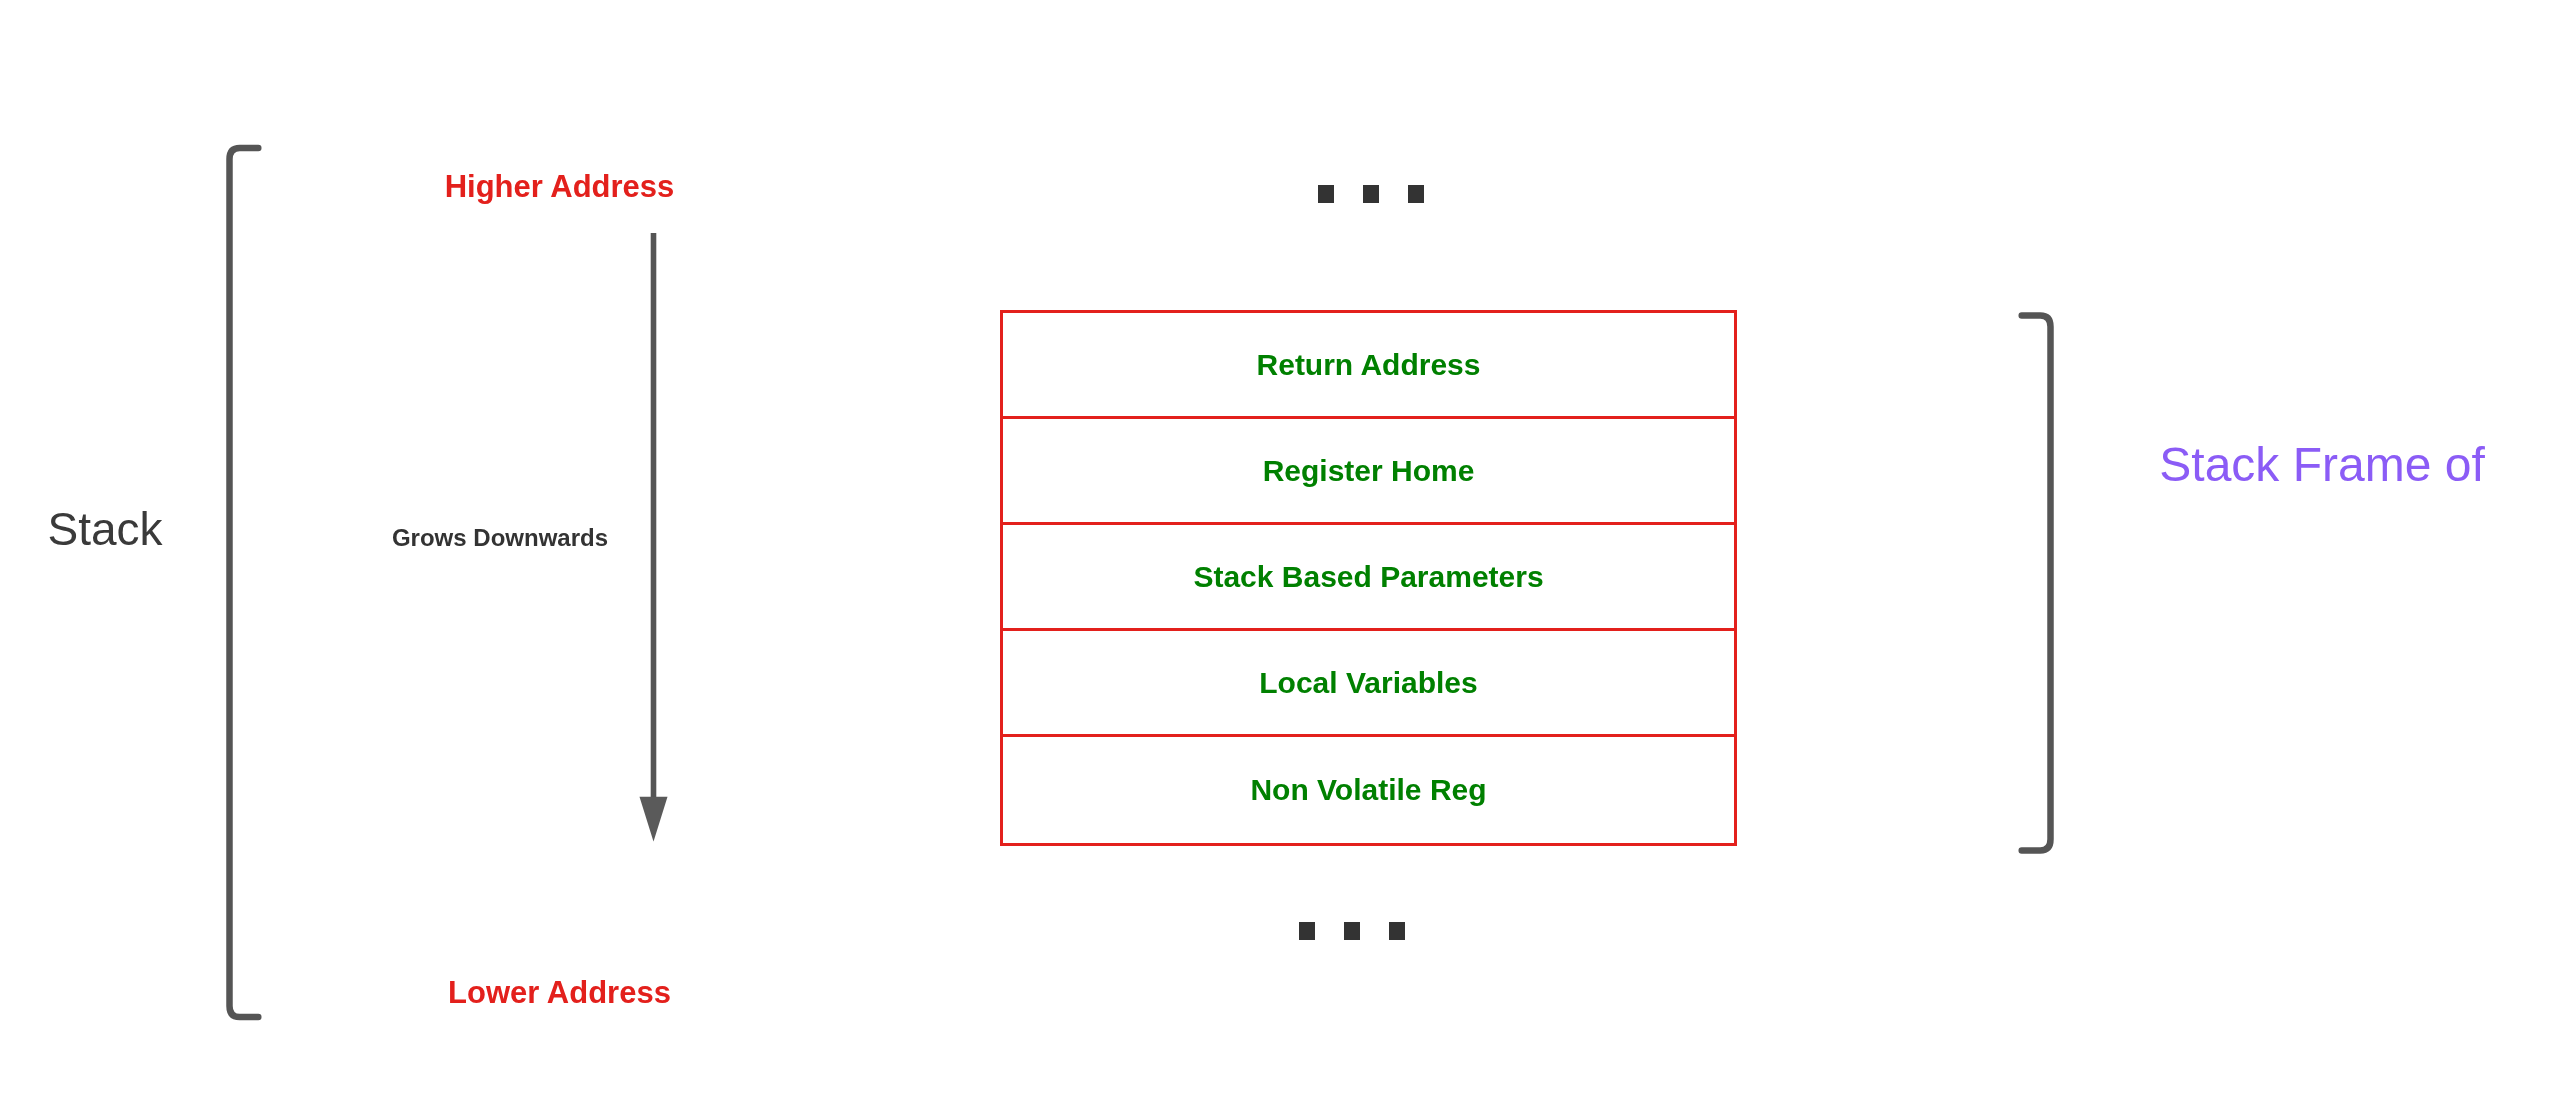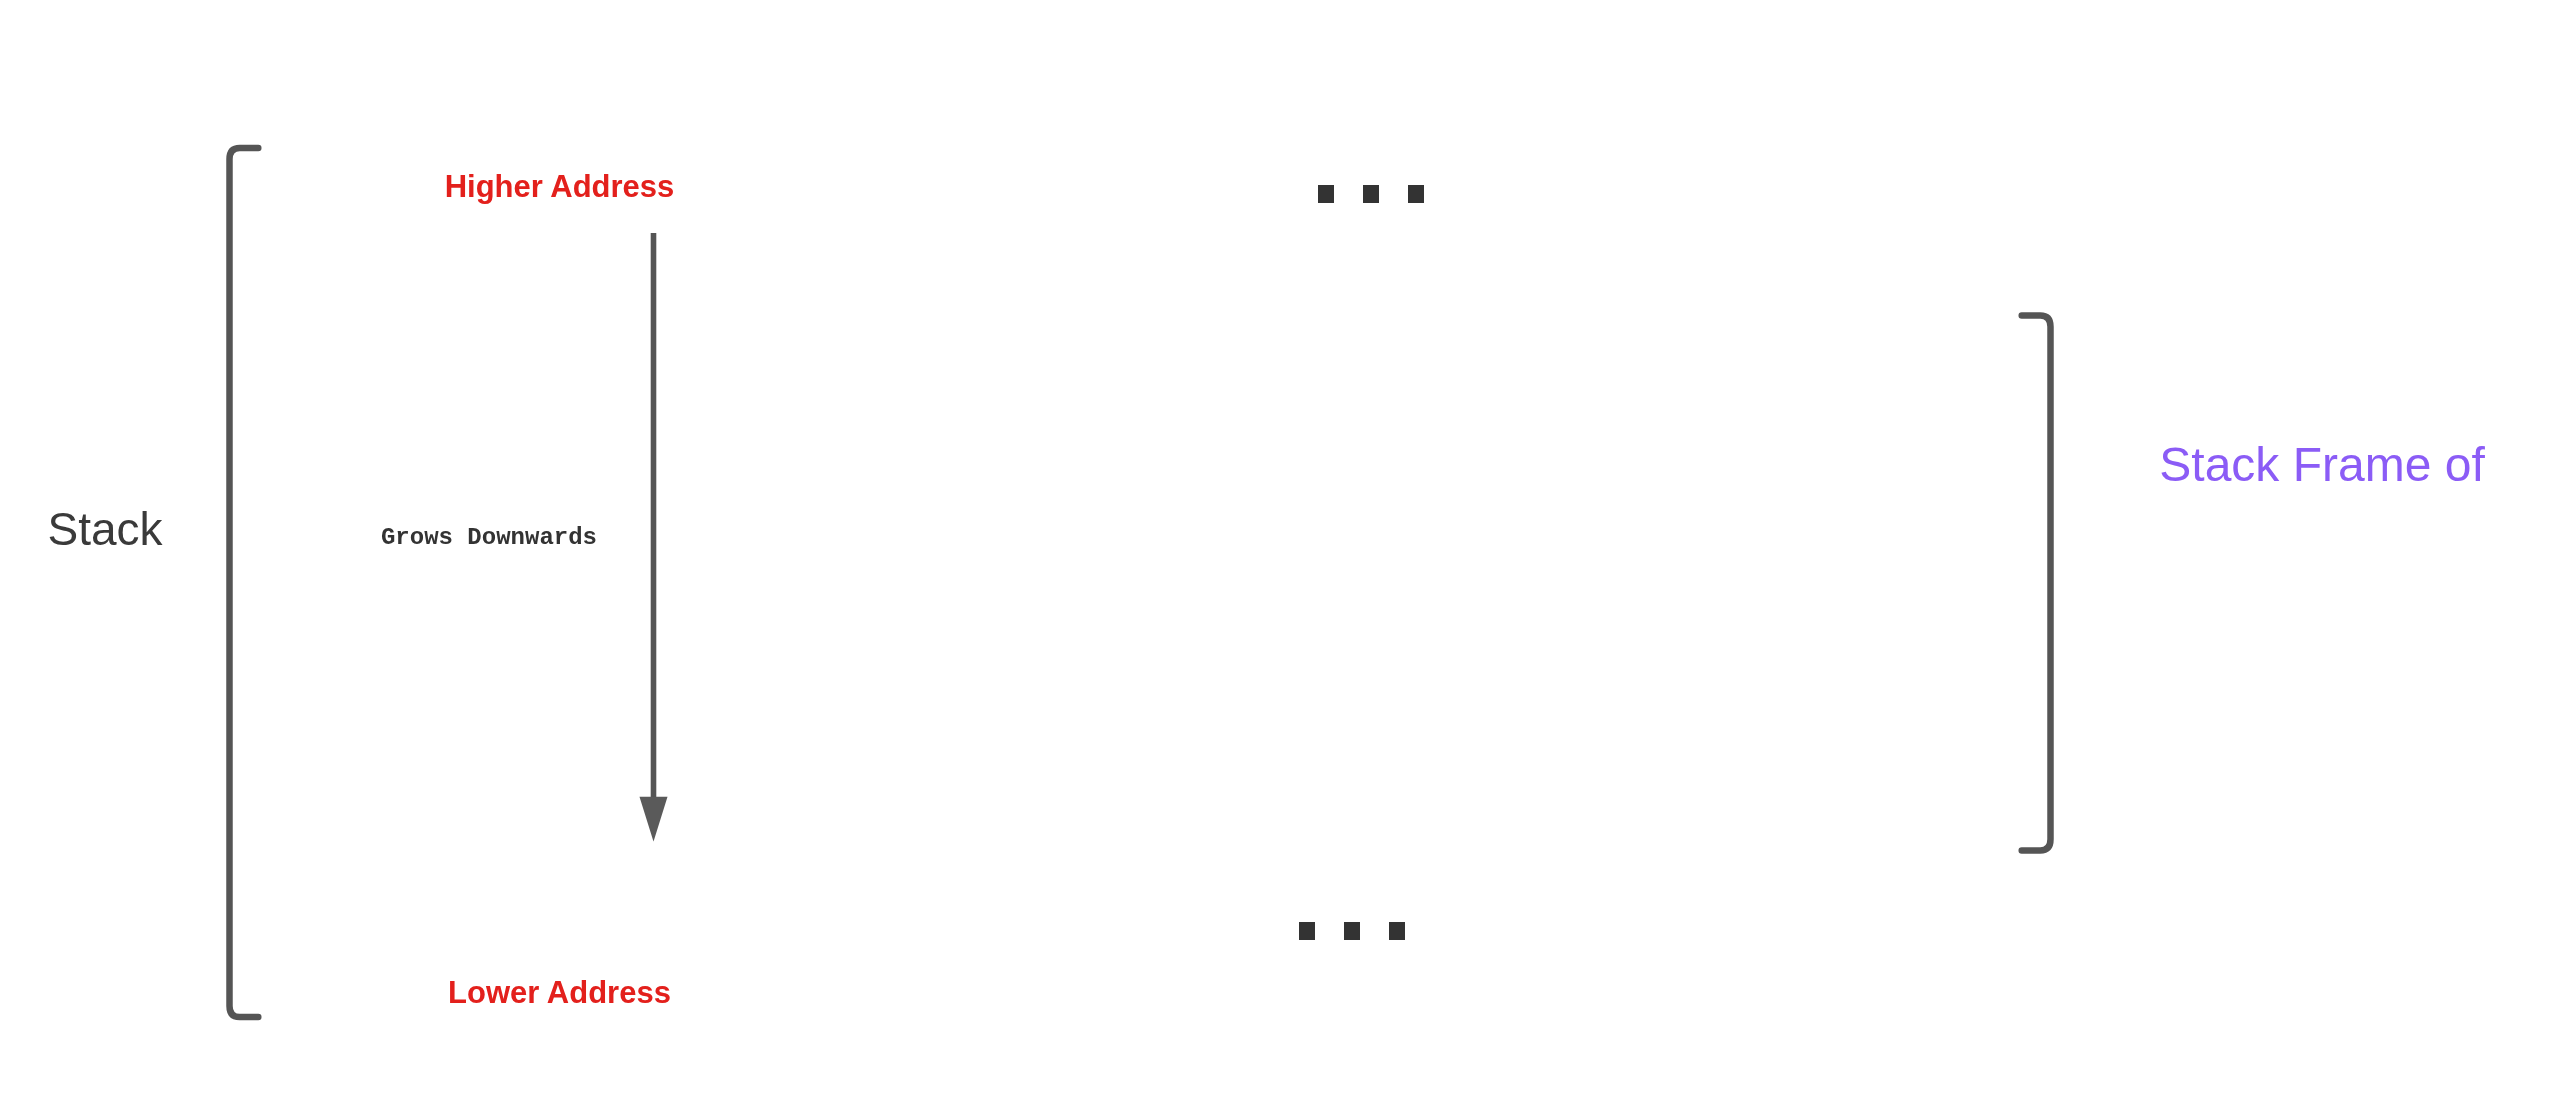--- a/index.html
+++ b/index.html
@@ -69,28 +69,28 @@
 
   
   #arrow-svg {
     position: absolute;
     left: 616px;
     top: 233px;
     overflow: visible;
   }
   #grows-downwards {
     position: absolute;
-    left: 280px;
+    left: 291px;
     top: 524px;
     width: 317px;
     text-align: right;
     font-size: 24px;
     font-weight: bold;
     color: #333333;
-    font-family: Liberation Mono, monospace;
+    font-family: Liberation Sans, sans-serif;
     white-space: nowrap;
   }
 
   
   .ellipsis {
     position: absolute;
     display: flex;
     gap: 29px;
   }
   .ellipsis .dot {
@@ -171,20 +171,37 @@
   <div id="grows-downwards">Grows Downwards</div>
 
   <div id="lower-address" class="addr-label">Lower Address</div>
 
   <div id="ellipsis-top" class="ellipsis">
     <span class="dot"></span>
     <span class="dot"></span>
     <span class="dot"></span>
   </div>
 
+  <div id="frame-boxes">
+    <div class="frame-row">
+      <span class="row-label">Return Address</span>
+    </div>
+    <div class="frame-row">
+      <span class="row-label">Register Home</span>
+    </div>
+    <div class="frame-row">
+      <span class="row-label">Stack Based Parameters</span>
+    </div>
+    <div class="frame-row">
+      <span class="row-label">Local Variables</span>
+    </div>
+    <div class="frame-row">
+      <span class="row-label">Non Volatile Reg</span>
+    </div>
+  </div>
 
   <div id="ellipsis-bottom" class="ellipsis">
     <span class="dot"></span>
     <span class="dot"></span>
     <span class="dot"></span>
   </div>
 
   <svg id="right-bracket-svg" class="bracket-svg" width="65" height="560" viewBox="0 0 70 600">
     <path d="M 18 12 L 38 12 Q 49 12 49 24 L 49 576 Q 49 588 38 588 L 18 588" fill="none" stroke="#555555" stroke-width="7" stroke-linecap="round"></path>
   </svg>

